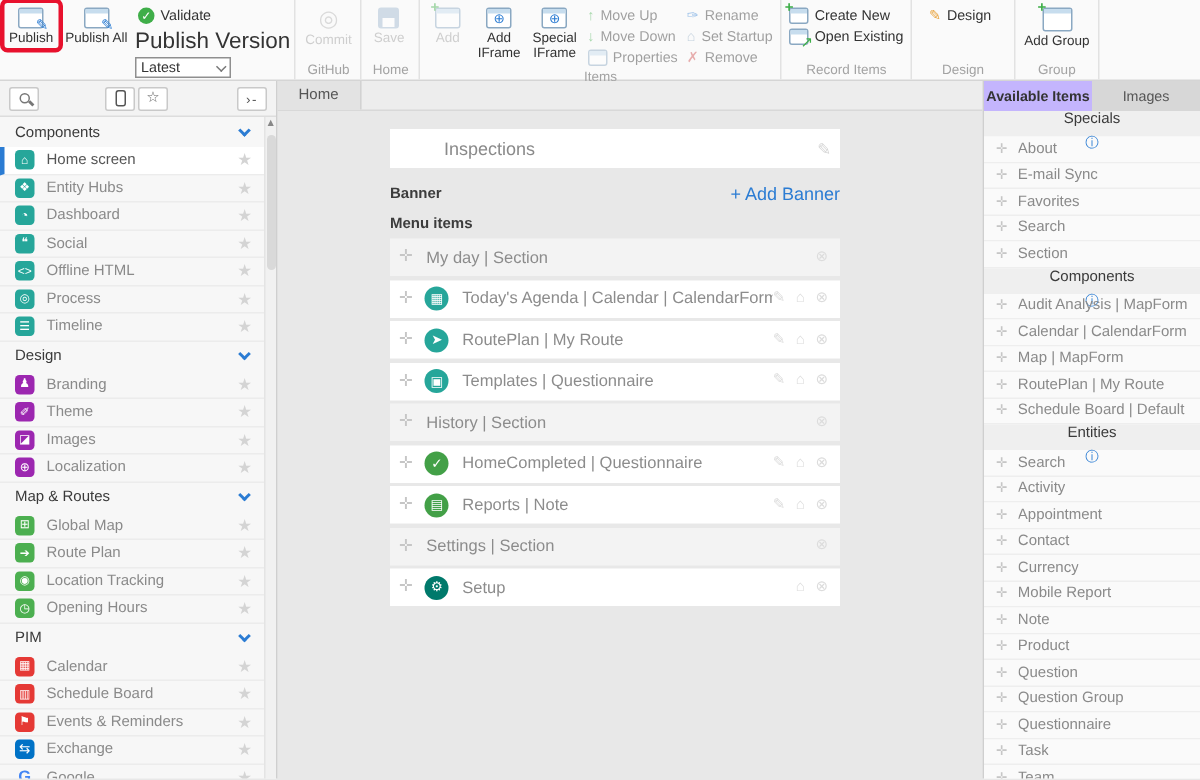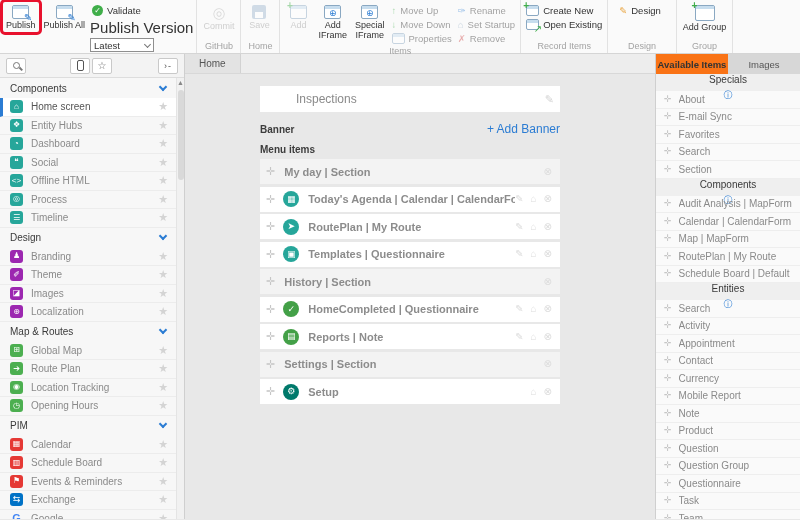--- a/index.html
+++ b/index.html
@@ -83,31 +83,31 @@
   .banner-row .field-label{margin:0;}
   .add-banner{color:#2b7cd3;font-size:12px;cursor:pointer;text-decoration:none;}
   .menu-list{margin-top:4px;}
   .menu-row{height:25px;margin-bottom:2.5px;background:#fff;display:flex;align-items:center;padding:0 8px 0 6px;cursor:pointer;}
   .menu-row.section{background:#f3f3f3;}
   .drag{color:#c6c6c6;font-size:11px;line-height:1;cursor:grab;flex:none;}
   .row-icon{width:16px;height:16px;border-radius:50%;color:#fff;font-size:9px;display:flex;align-items:center;justify-content:center;margin-left:8px;flex:none;line-height:1;}
   .row-icon[data-color="teal"]{background:#26a69a;}
   .row-icon[data-color="brightgreen"]{background:#43a047;}
   .row-icon[data-color="darkteal"]{background:#00796b;}
-  .row-label{margin-left:9px;color:#8c8c8c;font-size:11px;white-space:nowrap;overflow:hidden;font-weight:bold;}
+  .row-label{margin-left:9px;color:#8c8c8c;font-size:11px;white-space:nowrap;overflow:hidden;}
   .acts{margin-left:auto;display:flex;gap:7px;align-items:center;}
   .act{color:#dcdcdc;font-size:10px;cursor:pointer;line-height:1;}
   .menu-row.section .act-edit,.menu-row.section .act-home{visibility:hidden;}
   .menu-row.no-edit .act-edit{visibility:hidden;}
 
   
   .rightpanel{width:145px;background:#fafafa;border-left:1px solid #cfcfcf;display:flex;flex-direction:column;}
   .rtabs{height:20px;display:flex;background:#d7d7d7;}
   .rtab{flex:1;display:flex;align-items:center;justify-content:center;font-size:9.5px;color:#555;cursor:pointer;}
-  .rtab.active{background:#f97316;color:#333;font-weight:bold;}
+  .rtab.active{background:#c4b5fd;color:#333;font-weight:bold;}
   .rlist{flex:1;overflow:hidden;}
   .rheader{height:17px;background:#efefef;display:flex;align-items:center;padding:0 8px;color:#3a3a3a;font-size:10px;gap:4px;flex-direction:column;}
   .info-ic{color:#2b7cd3;font-size:9px;cursor:pointer;}
   .rrow{height:17.5px;display:flex;align-items:center;padding:0 8px;border-bottom:1px solid #eeeeee;background:#fafafa;cursor:grab;}
   .rrow .drag{font-size:9px;}
   .rrow-label{margin-left:7px;color:#8a8a8a;font-size:10px;white-space:nowrap;overflow:hidden;}
 </style>
 </head>
 <body>
 

